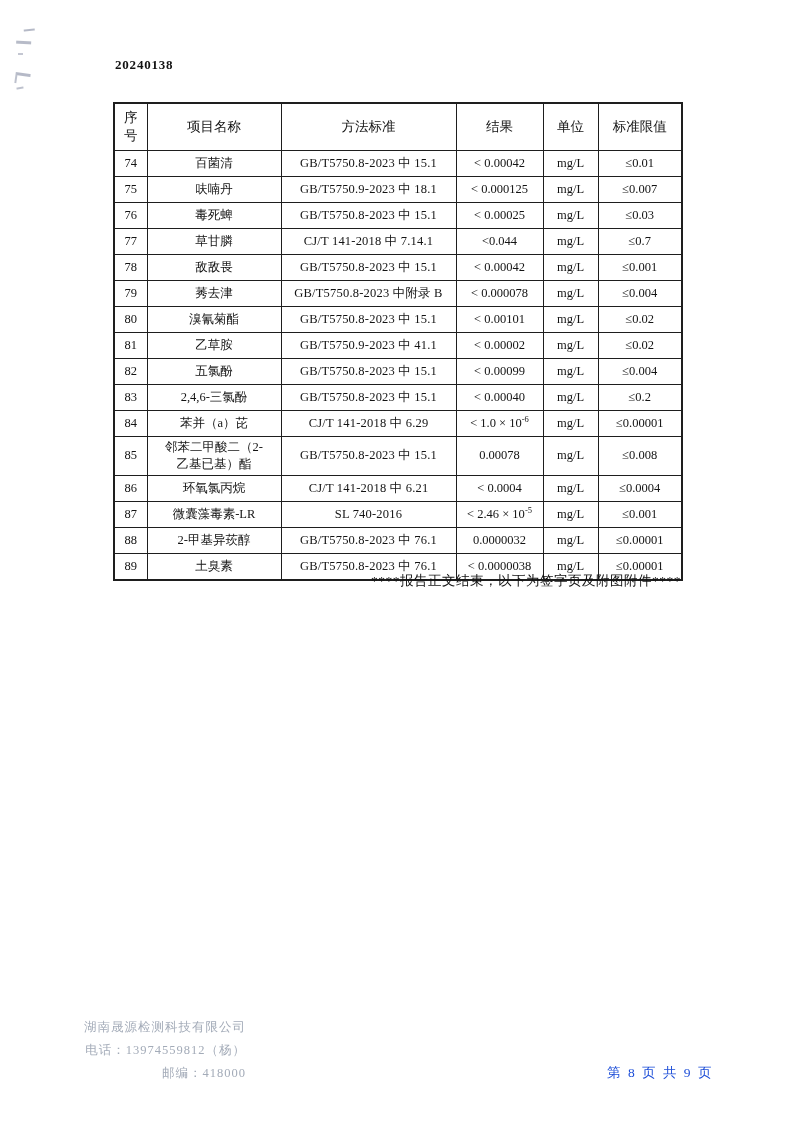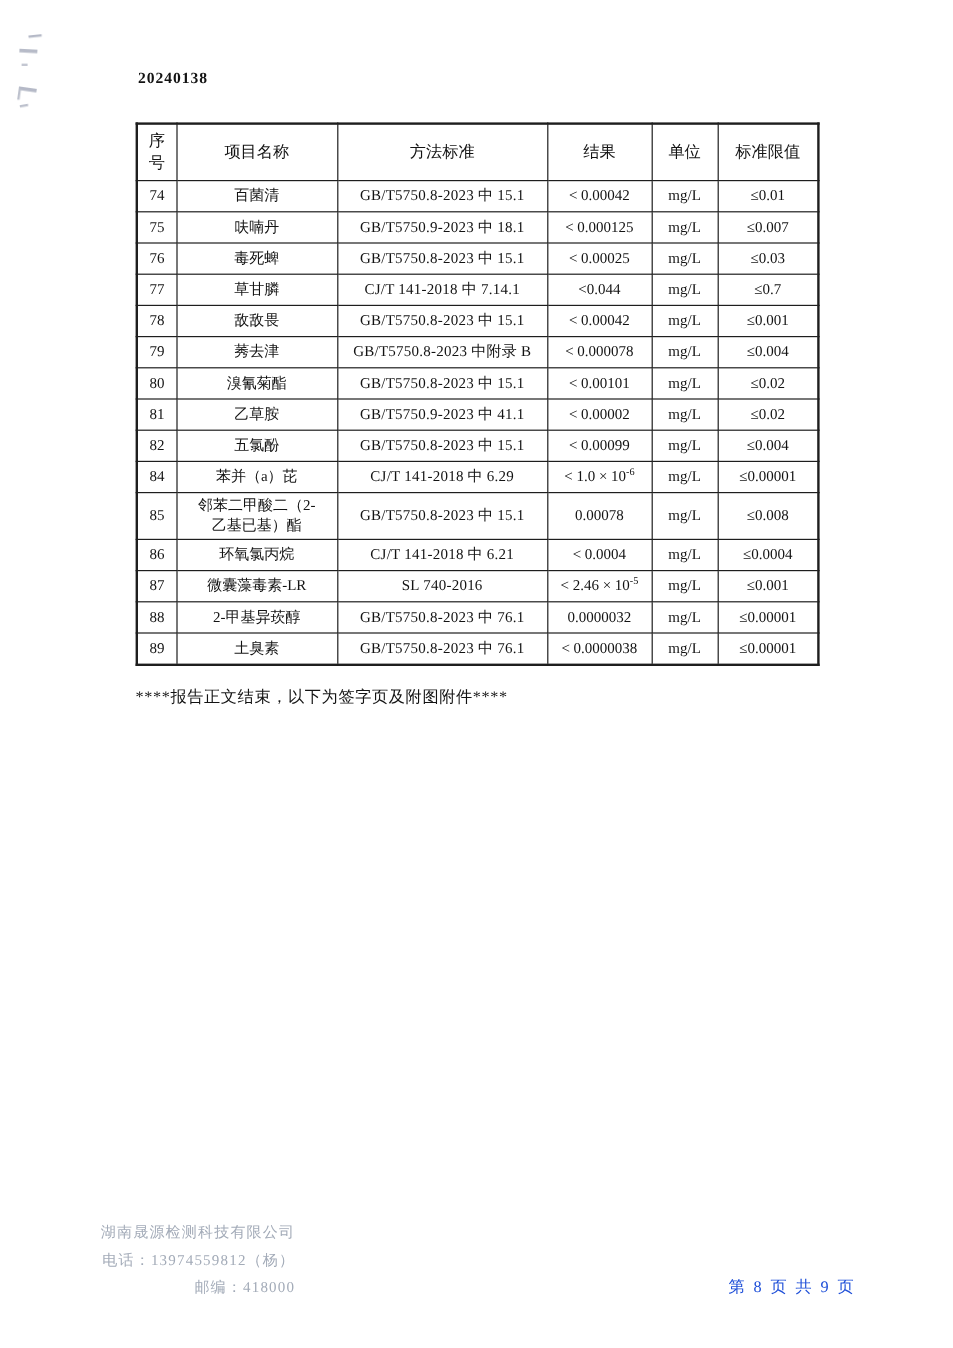--- a/index.html
+++ b/index.html
@@ -64,21 +64,21 @@
     vertical-align: super;
     line-height: 0;
   }
 
   
   .end-note {
     position: absolute;
     left: 113px;
     top: 572px;
     width: 568px;
-    text-align: left;
+    text-align: right;
     font-size: 13.5px;
     letter-spacing: 0.5px;
   }
 
   
   .company-footer {
     position: absolute;
     left: 84px;
     top: 1016px;
     color: #a3abb8;
@@ -210,20 +210,28 @@
       </tr>
       <tr>
         <td class="c0">82</td>
         <td class="c1">五氯酚</td>
         <td class="c2">GB/T5750.8-2023 中 15.1</td>
         <td class="c3">&lt; 0.00099</td>
         <td class="c4">mg/L</td>
         <td class="c5">≤0.004</td>
       </tr>
       <tr>
+        <td class="c0">83</td>
+        <td class="c1">2,4,6-三氯酚</td>
+        <td class="c2">GB/T5750.8-2023 中 15.1</td>
+        <td class="c3">&lt; 0.00040</td>
+        <td class="c4">mg/L</td>
+        <td class="c5">≤0.2</td>
+      </tr>
+      <tr>
         <td class="c0">84</td>
         <td class="c1">苯并（a）芘</td>
         <td class="c2">CJ/T 141-2018 中 6.29</td>
         <td class="c3">&lt; 1.0 × 10<sup>-6</sup></td>
         <td class="c4">mg/L</td>
         <td class="c5">≤0.00001</td>
       </tr>
       <tr>
         <td class="c0">85</td>
         <td class="c1">邻苯二甲酸二（2-

